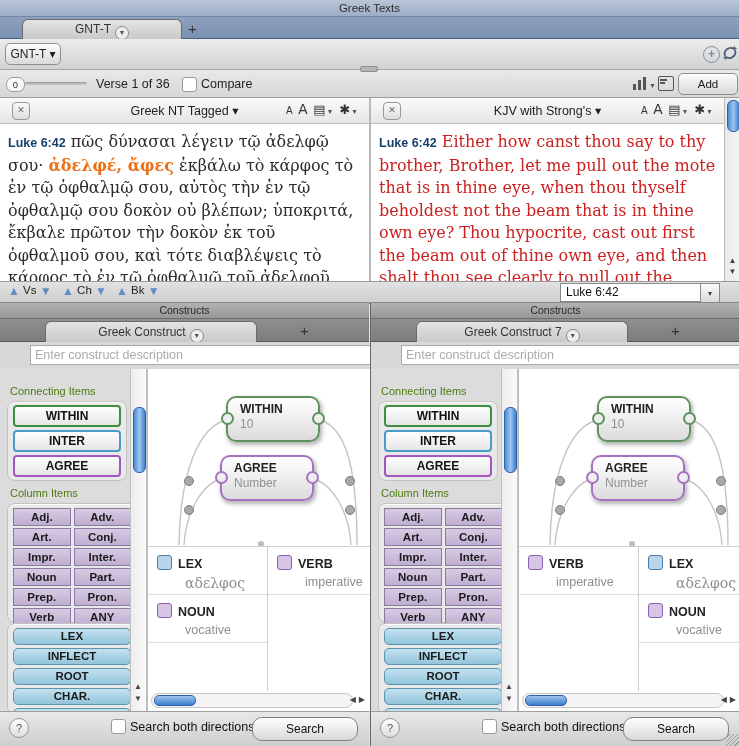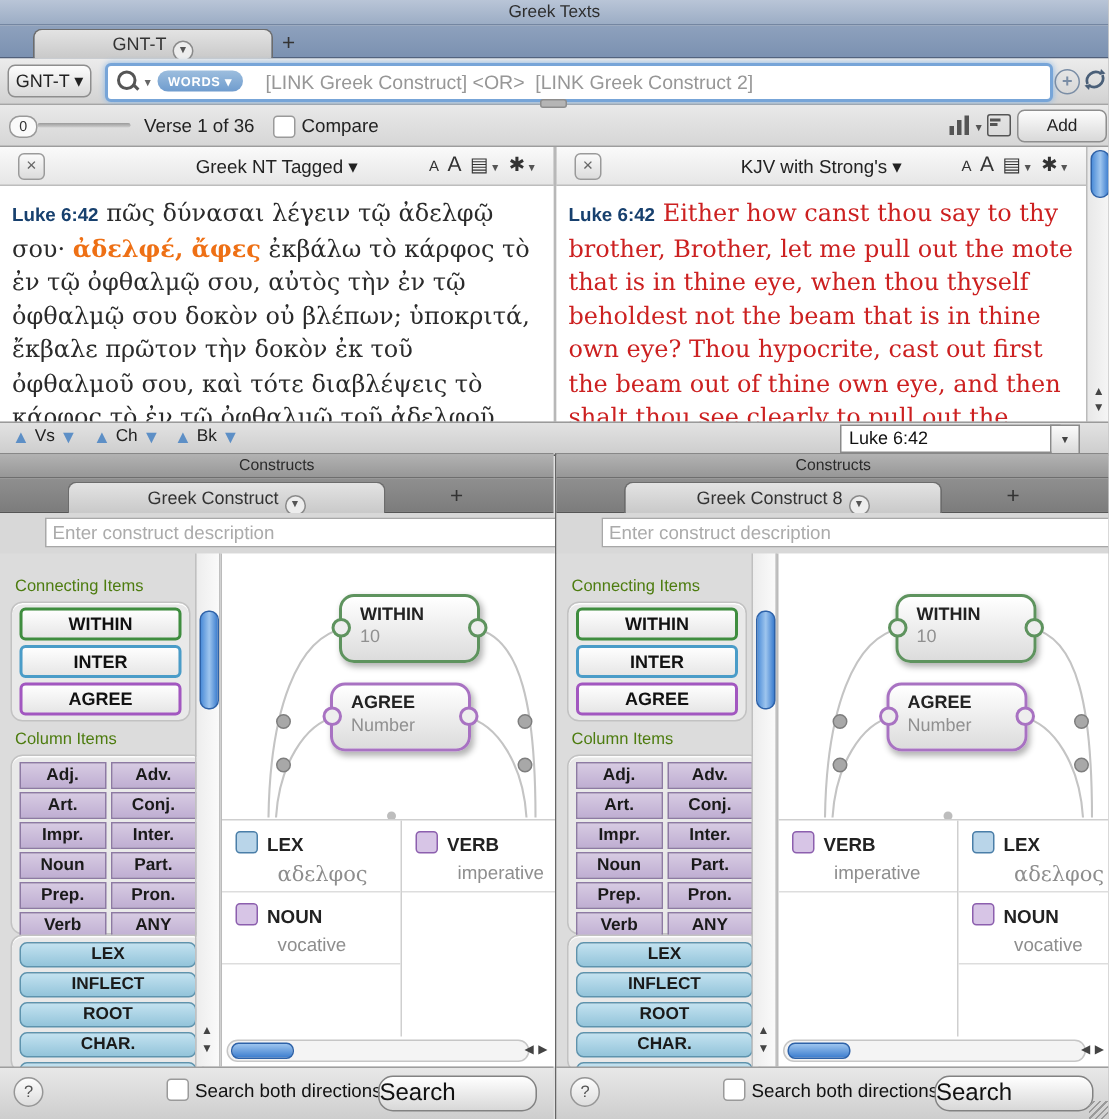--- a/index.html
+++ b/index.html
@@ -157,48 +157,42 @@
      background:linear-gradient(#9ec5ee,#3d7ecf);border:1px solid #2e62a8;}
   .harrows{position:absolute;right:2px;top:326px;font-size:8px;color:#444;letter-spacing:3px;}
   .cw-footer{left:0;top:408px;width:100%;height:36px;background:linear-gradient(#e8e8e8,#cccccc);
      border-top:1px solid #9e9e9e;}
   .help-btn{position:absolute;left:9px;top:6px;width:18px;height:18px;border-radius:50%;
      background:linear-gradient(#fdfdfd,#ddd);border:1px solid #969696;font-size:11px;color:#555;
      text-align:center;line-height:18px;}
   .sbd-box{left:111px;top:7px;}
   .sbd-label{position:absolute;left:130px;top:8px;font-size:12.5px;color:#111;}
   .search-btn{position:absolute;left:252px;top:5px;width:104px;height:22px;border-radius:10px;
-     background:linear-gradient(#ffffff,#d8d8d8);border:1px solid #828282;font-size:16px;color:#111;
-     line-height:22px;}
+     background:linear-gradient(#ffffff,#d8d8d8);border:1px solid #828282;font-size:12px;color:#111;
+     text-align:center;line-height:22px;}
   .grip{position:absolute;right:1px;bottom:1px;width:13px;height:13px;
      background:repeating-linear-gradient(135deg,transparent,transparent 2px,#9a9a9a 2px,#9a9a9a 3px);}
   .handle{left:360px;top:69px;width:16px;height:4px;border-radius:2px;background:#b5b5b5;border:1px solid #8d8d8d;}
 </style>
 </head>
 <body>
 
 <div class="root">
 
   <div class="abs gw">
     <div class="abs gw-titlebar">Greek Texts</div>
     <div class="abs gw-tabstrip">
       <div class="tab gw-tab">
         <span>GNT-T</span><span class="tab-dd">▼</span>
       </div>
       <div class="plus-tab gw-plus">+</div>
     </div>
 
     <div class="abs gw-toolbar">
       <div class="mini-btn gnt-btn">GNT-T ▾</div>
-      <div class="searchbox">
-        <span class="mag"></span>
-        <span class="mag-dd">▼</span>
-        <span class="words-pill"><span>WORDS</span> ▾</span>
-        <span class="query">[LINK Greek Construct] &lt;OR&gt;  [LINK Greek Construct 2]</span>
-      </div>
       <div class="plus-circle">+</div>
       <svg class="amplify" viewBox="0 0 16 16">
         <path d="M3 11 A6 6 0 0 1 12 4" fill="none" stroke="#4a5f78" stroke-width="1.8"></path>
         <path d="M13 5 A6 6 0 0 1 4 12" fill="none" stroke="#4a5f78" stroke-width="1.8"></path>
         <path d="M12 1 l3 3 -4 1 z" fill="#4a5f78"></path>
         <path d="M4 15 l-3 -3 4 -1 z" fill="#4a5f78"></path>
       </svg>
     </div>
 
     <div class="abs gw-versebar">
@@ -342,21 +336,21 @@
       <div class="help-btn">?</div>
       <div class="checkbox sbd-box"></div>
       <div class="sbd-label">Search both directions</div>
       <div class="search-btn">Search</div>
     </div>
   </div>
 
   <div class="abs cw cw1">
     <div class="abs cw-titlebar">Constructs</div>
     <div class="abs cw-tabstrip">
-      <div class="tab cw-tab"><span>Greek Construct 8</span><span class="tab-dd">▼</span></div>
+      <div class="tab cw-tab"><span>Greek Construct 7</span><span class="tab-dd">▼</span></div>
       <div class="plus-tab cw-plus">+</div>
     </div>
     <div class="abs desc-row">
       <input class="desc-input" placeholder="Enter construct description" style="">
     </div>
     <div class="abs cw-main">
       <div class="side-label" style="top:16px;">Connecting Items</div>
       <div class="group" style="top:32px;height:78px;">
 
       <div class="conn-btn green">WITHIN</div>

